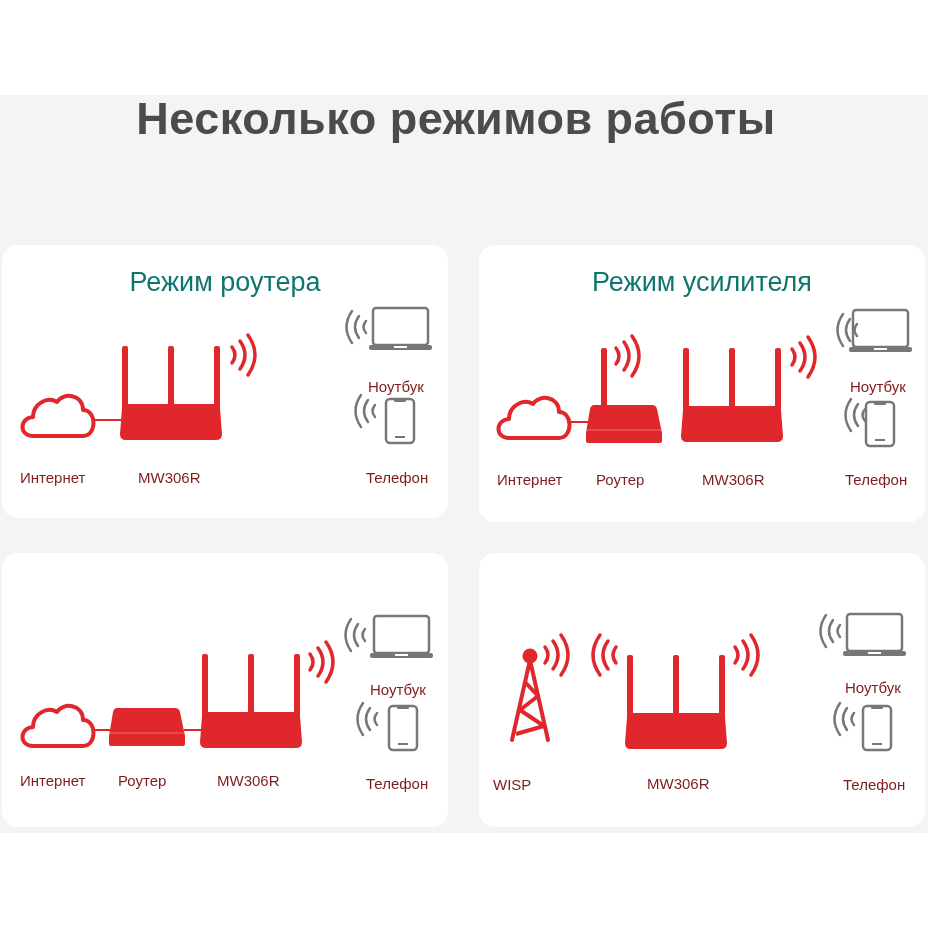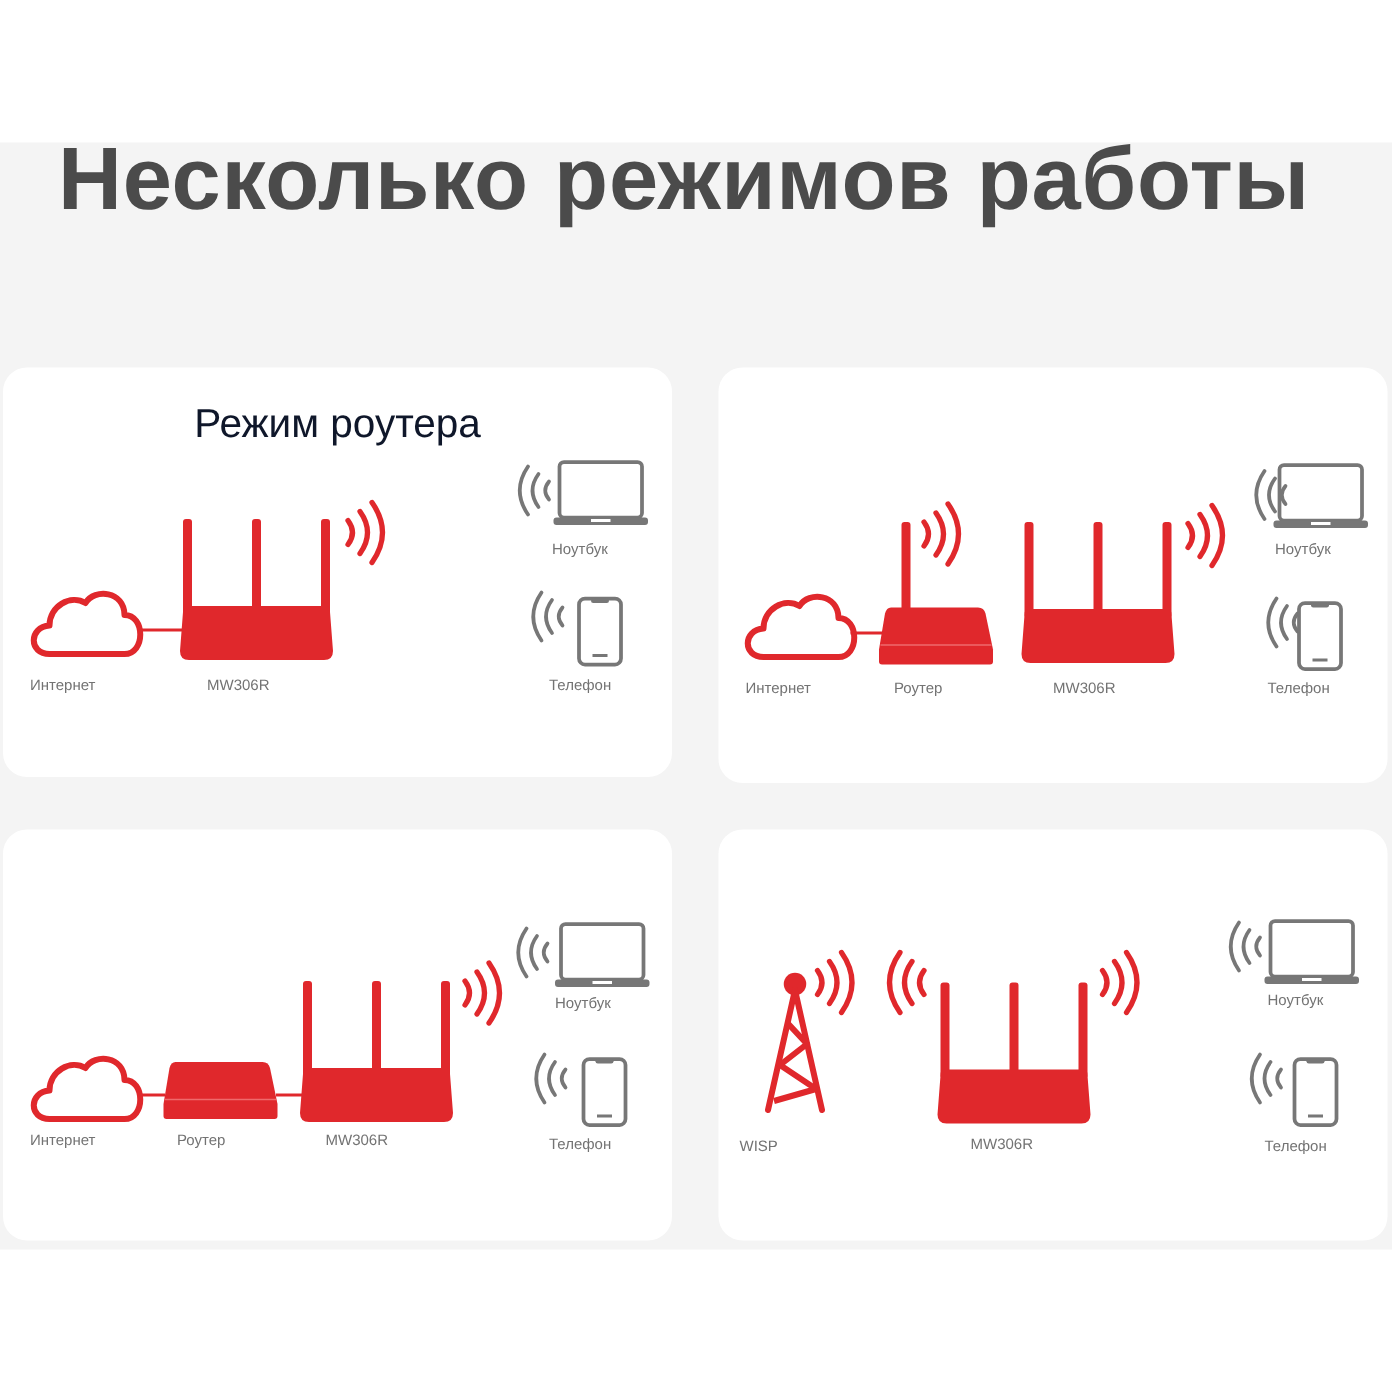--- a/index.html
+++ b/index.html
@@ -1,25 +1,25 @@
 <!DOCTYPE html>
 <html><head>
 <meta charset="utf-8">
 <style>
   html, body { margin:0; padding:0; }
   body { width:928px; height:928px; background:#ffffff; position:relative; overflow:hidden;
          font-family:"Liberation Sans", sans-serif; }
   .band { position:absolute; left:0; top:95px; width:928px; height:738px; background:#f4f4f4; }
   .title { position:absolute; left:0; top:86px; width:912px; text-align:center;
-           font-family:"Liberation Sans", sans-serif; font-weight:bold; font-size:59px;
+           font-family:"Liberation Sans", sans-serif; font-weight:bold; font-size:45px;
            color:#4b4b4b; letter-spacing:0.5px; line-height:66px; }
   .card { position:absolute; background:#ffffff; border-radius:16px; }
   .card-title { position:absolute; left:0; width:100%; text-align:center; font-size:27px;
-                color:#0f172a; line-height:30px; }
-  .lbl { position:absolute; font-size:10px; color:#737373; line-height:16px; white-space:nowrap; }
+                color:#0f766e; line-height:30px; }
+  .lbl { position:absolute; font-size:15px; color:#7f1d1d; line-height:16px; white-space:nowrap;margin-top:20px; }
   svg.diagram { position:absolute; left:0; top:0; overflow:visible; }
 </style>
 </head>
 <body>
 
 <div class="band"></div>
 <div class="title">Несколько режимов работы</div>
 
 <svg width="0" height="0" style="position:absolute">
   <defs>
@@ -81,20 +81,21 @@
     <use href="#gray-waves" x="355" y="150"></use>
     <use href="#phone" x="383" y="153"></use>
   </svg>
   <div class="lbl" style="left:18px; top:205px;">Интернет</div>
   <div class="lbl" style="left:136px; top:205px;">MW306R</div>
   <div class="lbl" style="left:366px; top:114px;">Ноутбук</div>
   <div class="lbl" style="left:364px; top:205px;">Телефон</div>
 </div>
 
 <div class="card" style="left:479px; top:245px; width:446px; height:277px;">
+  <div class="card-title" style="top:22px;">Режим усилителя</div>
   <svg class="diagram" width="446" height="277">
     <use href="#cloud" x="14" y="147"></use>
     <line x1="88" y1="177" x2="110" y2="177" stroke="#e0282c" stroke-width="2"></line>
     <rect x="122" y="103" width="6" height="62" rx="2" fill="#e0282c"></rect>
     <use href="#small-router" x="107" y="160"></use>
     <use href="#waves-right" x="137" y="95"></use>
     <use href="#mw306r" x="202" y="103"></use>
     <use href="#waves-right" x="313" y="96"></use>
     <use href="#gray-waves" x="360" y="69"></use>
     <use href="#laptop" x="370" y="64"></use>

